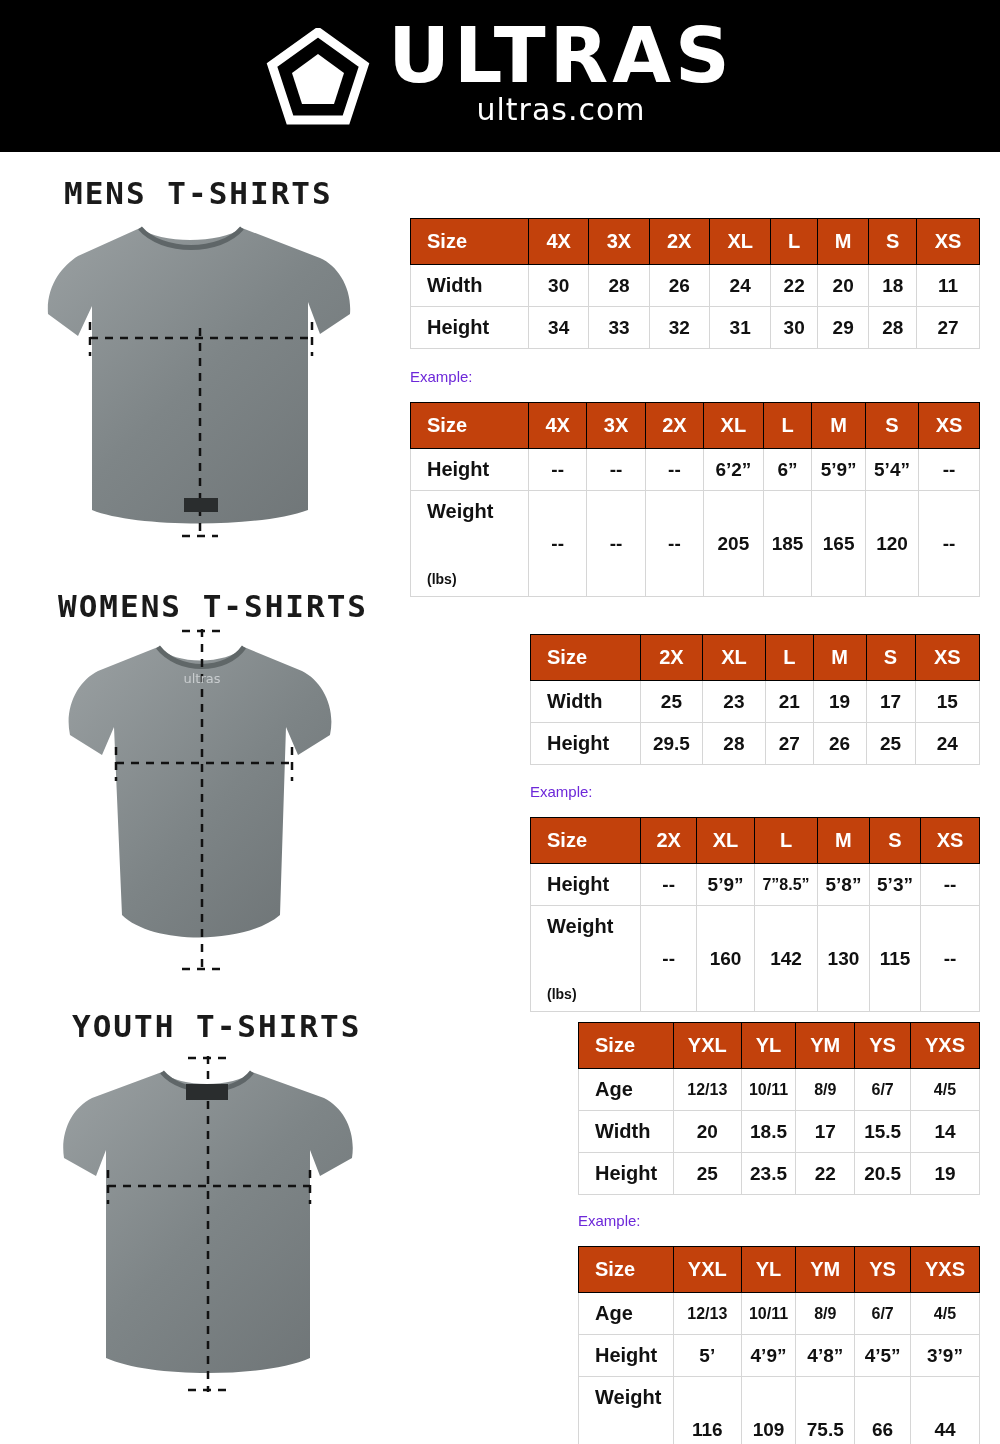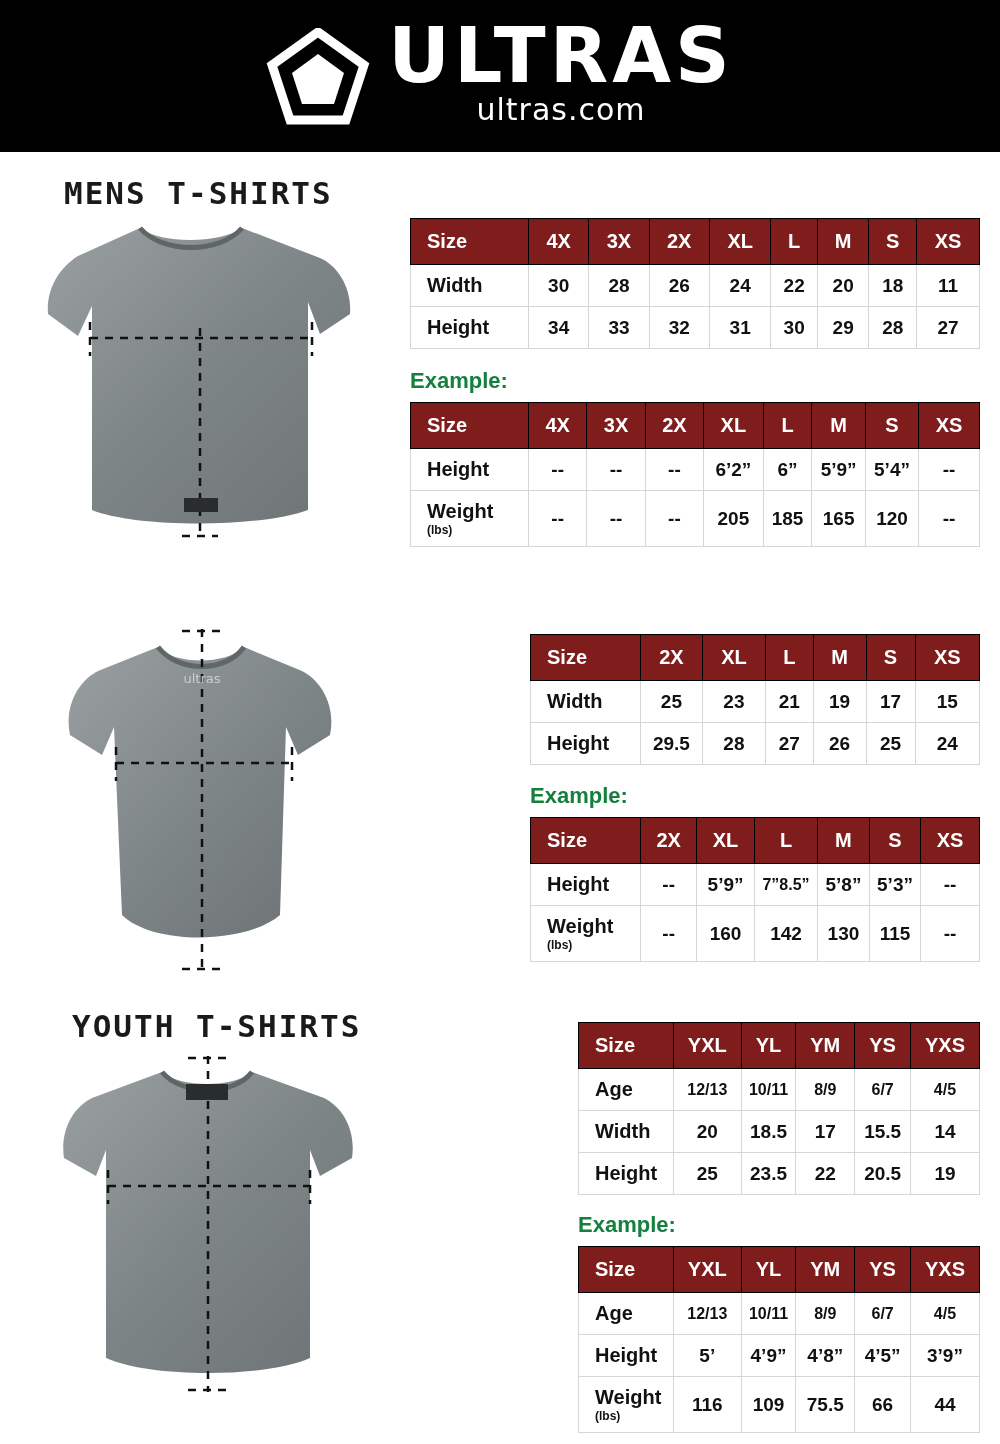--- a/index.html
+++ b/index.html
@@ -62,38 +62,38 @@
   }
   table.size-table th, table.size-table td {
     border: 1px solid #d6d6d6;
     text-align: center;
     font-size: 19px;
     color: #111111;
     padding: 9px 6px;
     font-weight: bold;
   }
   table.size-table thead th {
-    background: #7f1d1d;
+    background: #c2410c;
     color: #ffffff;
     font-size: 20px;
     border: 1px solid #000000;
     padding: 11px 14px;
   }
   table.size-table thead th.lbl { text-align: left; padding-left: 16px; }
   table.size-table td.lbl {
     text-align: left; padding-left: 16px; font-weight: bold; font-size: 20px;
   }
-  table.size-table td.lbl small { display:block; font-size: 12px; font-weight: bold; }
+  table.size-table td.lbl small { display:block; font-size: 14px; font-weight: bold; margin-top: 48px; }
   table.size-table td.sm { font-size: 16px; }
 
   .example-label {
     position: absolute;
-    font-size: 22px;
-    font-weight: bold;
-    color: #15803d;
+    font-size: 15px;
+    font-weight: normal;
+    color: #6d28d9;
   }
 </style>
 </head>
 <body>
 
 <div class="page">
 
   <div class="header">
     <div class="logo-wrap">
       <span class="logo-mark">
@@ -211,20 +211,21 @@
         <td>--</td>
         <td>205</td>
         <td>185</td>
         <td>165</td>
         <td>120</td>
         <td>--</td>
       </tr>
     </tbody>
   </table>
 
+  <div class="sec-title" style="left:58px; top:588px;">WOMENS  T-SHIRTS</div>
 
   <div class="shirt-box" style="left:30px; top:615px;">
     <svg class="shirt-svg" width="340" height="370" viewBox="0 0 340 370" aria-hidden="true">
       <defs>
         <linearGradient id="gw" x1="0" y1="0" x2="1" y2="1">
           <stop offset="0%" stop-color="#9aa0a2"></stop>
           <stop offset="55%" stop-color="#7d8486"></stop>
           <stop offset="100%" stop-color="#6c7274"></stop>
         </linearGradient>
       </defs>

